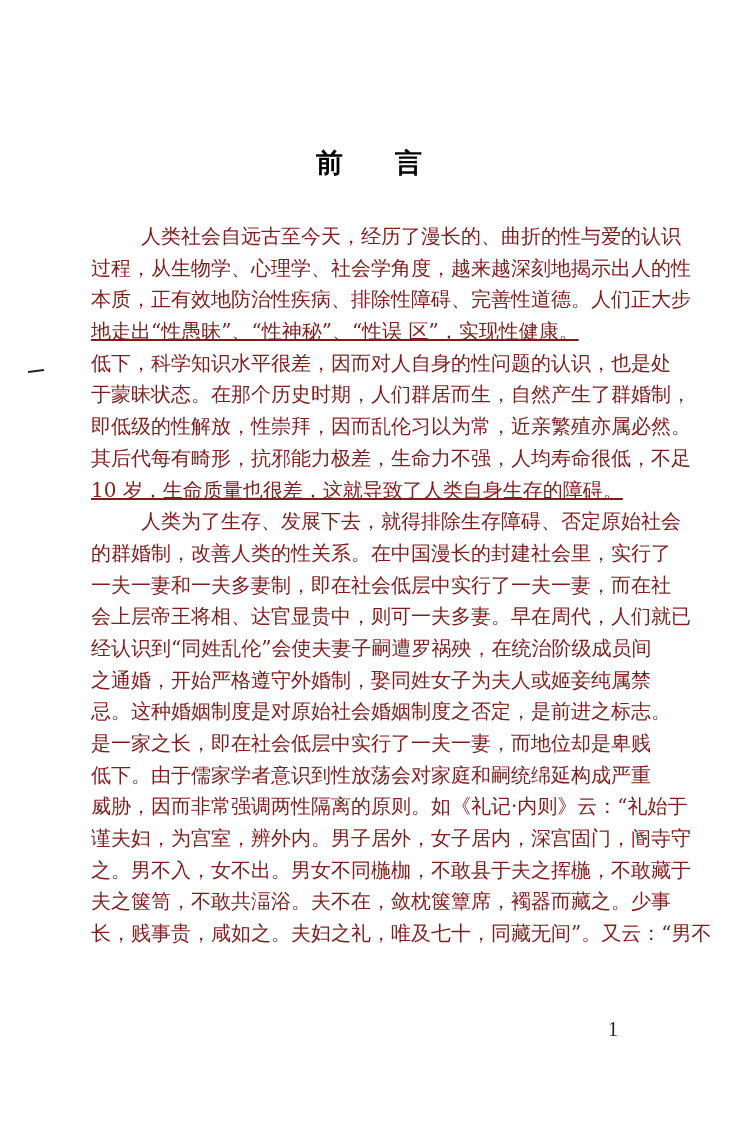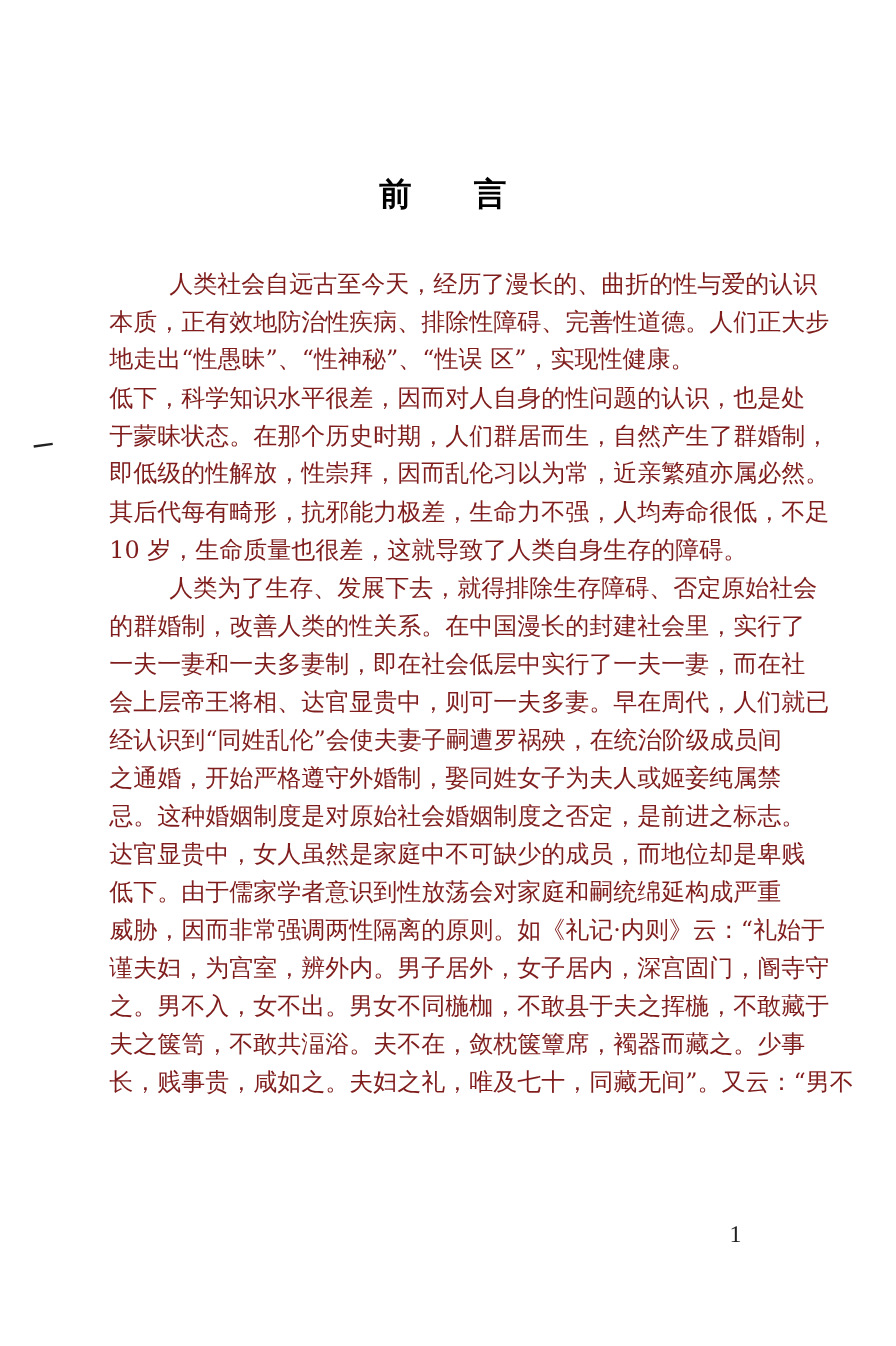--- a/index.html
+++ b/index.html
@@ -6,57 +6,58 @@
   body { width: 747px; height: 1122px; position: relative; overflow: hidden;
          font-family: "DejaVu Serif", "Liberation Serif", serif; color: #111; }
   .title { position: absolute; top: 146px; left: 0; width: 747px; height: 34px; }
   .title span { position: absolute; top: 0; font-size: 27px; font-weight: bold;
                 font-family: "DejaVu Sans", sans-serif; line-height: 34px; color: #000; }
   .t1 { left: 316px; } .t2 { left: 395px; }
   .body { position: absolute; left: 91px; top: 221px; width: 558px; }
   .line { height: 31.7px; line-height: 31.7px; font-size: 20px; white-space: nowrap;
           text-align: justify; text-align-last: justify; color: #7f1d1d; }
   .line.indent { padding-left: 50px; }
-  .line.last { text-align-last: left; }
+  .line.last { text-align-last: left; text-decoration: underline; }
   .margin-mark { position: absolute; left: 28px; top: 370px; width: 16px; height: 2px;
                  background: #222; transform: rotate(-8deg); }
   .page-number { position: absolute; left: 608px; top: 1018px; font-size: 20px;
                  font-family: "Liberation Serif", serif; color: #222; }
 </style>
 </head>
 <body>
 
 <div class="title">
   <span class="t1">前</span>
   <span class="t2">言</span>
 </div>
 
 <div class="margin-mark"></div>
 
 <div class="body">
 
   <div class="line indent">人类社会自远古至今天，经历了漫长的、曲折的性与爱的认识</div>
+  <div class="line">过程，从生物学、心理学、社会学角度，越来越深刻地揭示出人的性</div>
   <div class="line">本质，正有效地防治性疾病、排除性障碍、完善性道德。人们正大步</div>
   <div class="line last">地走出“性愚昧”、“性神秘”、“性误 区”，实现性健康。</div>
 
   <div class="line">低下，科学知识水平很差，因而对人自身的性问题的认识，也是处</div>
   <div class="line">于蒙昧状态。在那个历史时期，人们群居而生，自然产生了群婚制，</div>
   <div class="line">即低级的性解放，性崇拜，因而乱伦习以为常，近亲繁殖亦属必然。</div>
   <div class="line">其后代每有畸形，抗邪能力极差，生命力不强，人均寿命很低，不足</div>
   <div class="line last">10 岁，生命质量也很差，这就导致了人类自身生存的障碍。</div>
 
   <div class="line indent">人类为了生存、发展下去，就得排除生存障碍、否定原始社会</div>
   <div class="line">的群婚制，改善人类的性关系。在中国漫长的封建社会里，实行了</div>
   <div class="line">一夫一妻和一夫多妻制，即在社会低层中实行了一夫一妻，而在社</div>
   <div class="line">会上层帝王将相、达官显贵中，则可一夫多妻。早在周代，人们就已</div>
   <div class="line">经认识到“同姓乱伦”会使夫妻子嗣遭罗祸殃，在统治阶级成员间</div>
   <div class="line">之通婚，开始严格遵守外婚制，娶同姓女子为夫人或姬妾纯属禁</div>
   <div class="line">忌。这种婚姻制度是对原始社会婚姻制度之否定，是前进之标志。</div>
 
-  <div class="line">达官显贵中，女人虽然是家庭中不可缺少的成员，而地位却是卑贱</div>
+  <div class="line">是一家之长，即在社会低层中实行了一夫一妻，而地位却是卑贱</div>
   <div class="line">低下。由于儒家学者意识到性放荡会对家庭和嗣统绵延构成严重</div>
   <div class="line">威胁，因而非常强调两性隔离的原则。如《礼记·内则》云：“礼始于</div>
   <div class="line">谨夫妇，为宫室，辨外内。男子居外，女子居内，深宫固门，阍寺守</div>
   <div class="line">之。男不入，女不出。男女不同椸枷，不敢县于夫之挥椸，不敢藏于</div>
   <div class="line">夫之箧笥，不敢共湢浴。夫不在，敛枕箧簟席，襡器而藏之。少事</div>
   <div class="line">长，贱事贵，咸如之。夫妇之礼，唯及七十，同藏无间”。又云：“男不</div>
 </div>
 
 <div class="page-number">1</div>
 

